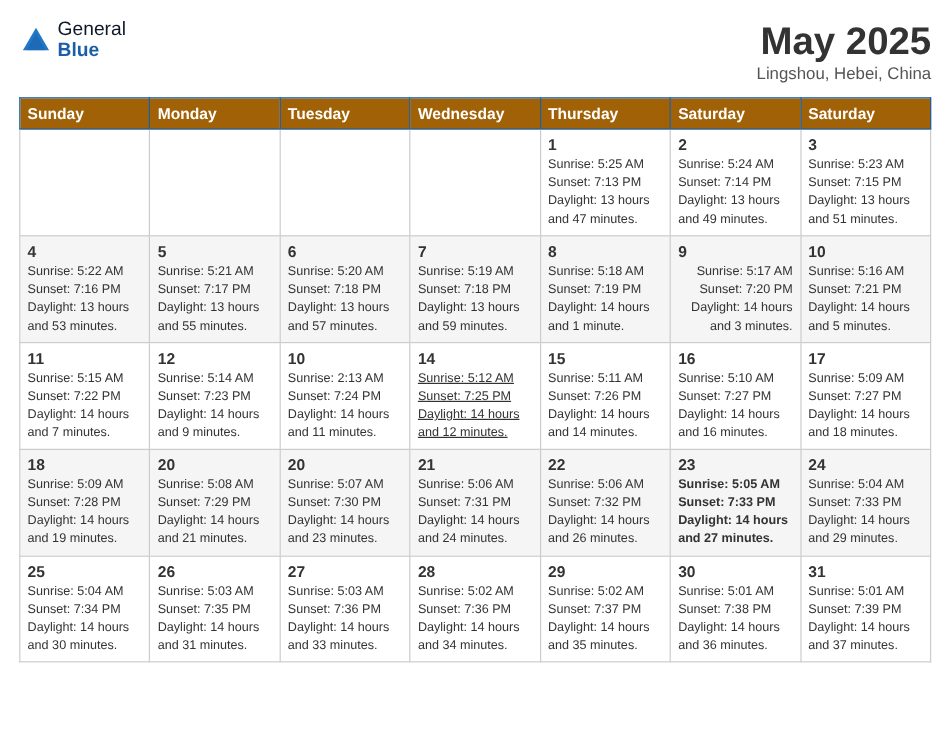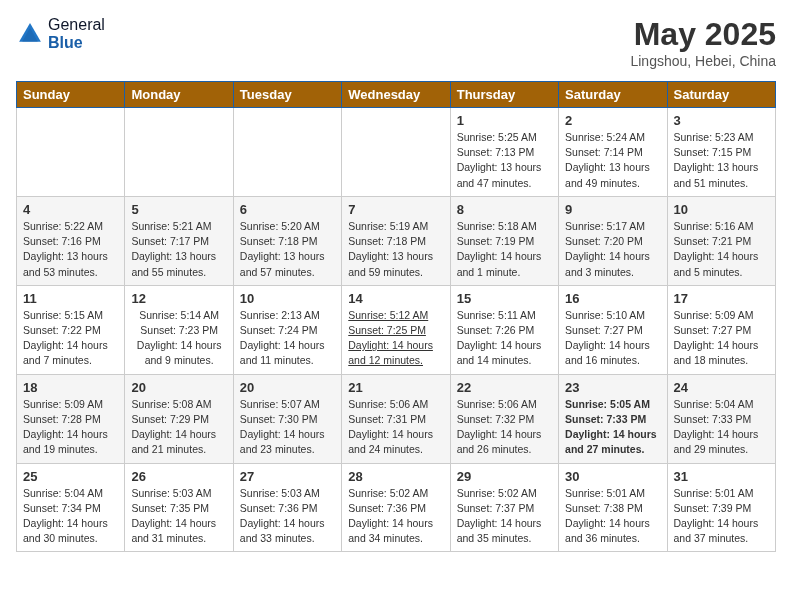--- a/index.html
+++ b/index.html
@@ -184,21 +184,21 @@
         </td>
         <td>
           <span class="day-number">8</span>
           <div class="day-info" style="white-space: pre-line;">Sunrise: 5:18 AM
 Sunset: 7:19 PM
 Daylight: 14 hours
 and 1 minute.</div>
         </td>
         <td>
           <span class="day-number">9</span>
-          <div class="day-info" style="white-space: pre-line;">Sunrise: 5:17 AM
+          <div class="day-info" style="white-space: pre-line; text-align: right;">Sunrise: 5:17 AM
 Sunset: 7:20 PM
 Daylight: 14 hours
 and 3 minutes.</div>
         </td>
         <td>
           <span class="day-number">10</span>
           <div class="day-info" style="white-space: pre-line;">Sunrise: 5:16 AM
 Sunset: 7:21 PM
 Daylight: 14 hours
 and 5 minutes.</div>
@@ -207,21 +207,21 @@
       <tr>
         <td>
           <span class="day-number">11</span>
           <div class="day-info" style="white-space: pre-line;">Sunrise: 5:15 AM
 Sunset: 7:22 PM
 Daylight: 14 hours
 and 7 minutes.</div>
         </td>
         <td>
           <span class="day-number">12</span>
-          <div class="day-info" style="white-space: pre-line; text-align: center;">Sunrise: 5:14 AM
+          <div class="day-info" style="white-space: pre-line;">Sunrise: 5:14 AM
 Sunset: 7:23 PM
 Daylight: 14 hours
 and 9 minutes.</div>
         </td>
         <td>
           <span class="day-number">10</span>
           <div class="day-info" style="white-space: pre-line;">Sunrise: 2:13 AM
 Sunset: 7:24 PM
 Daylight: 14 hours
 and 11 minutes.</div>

